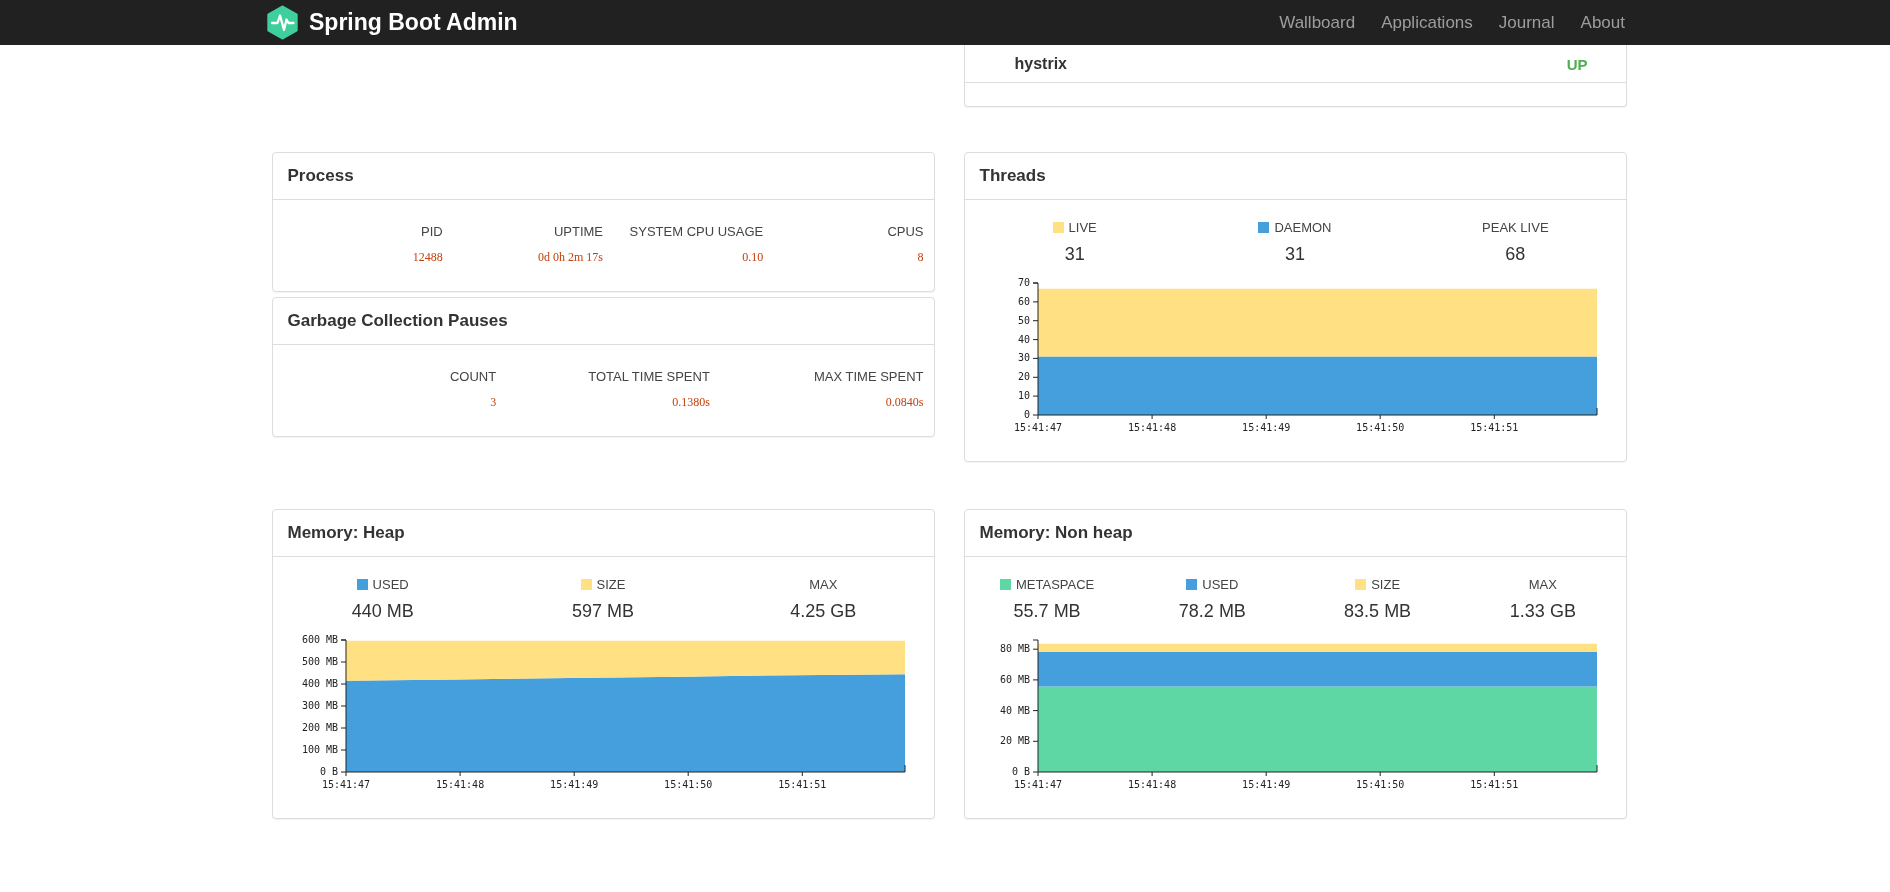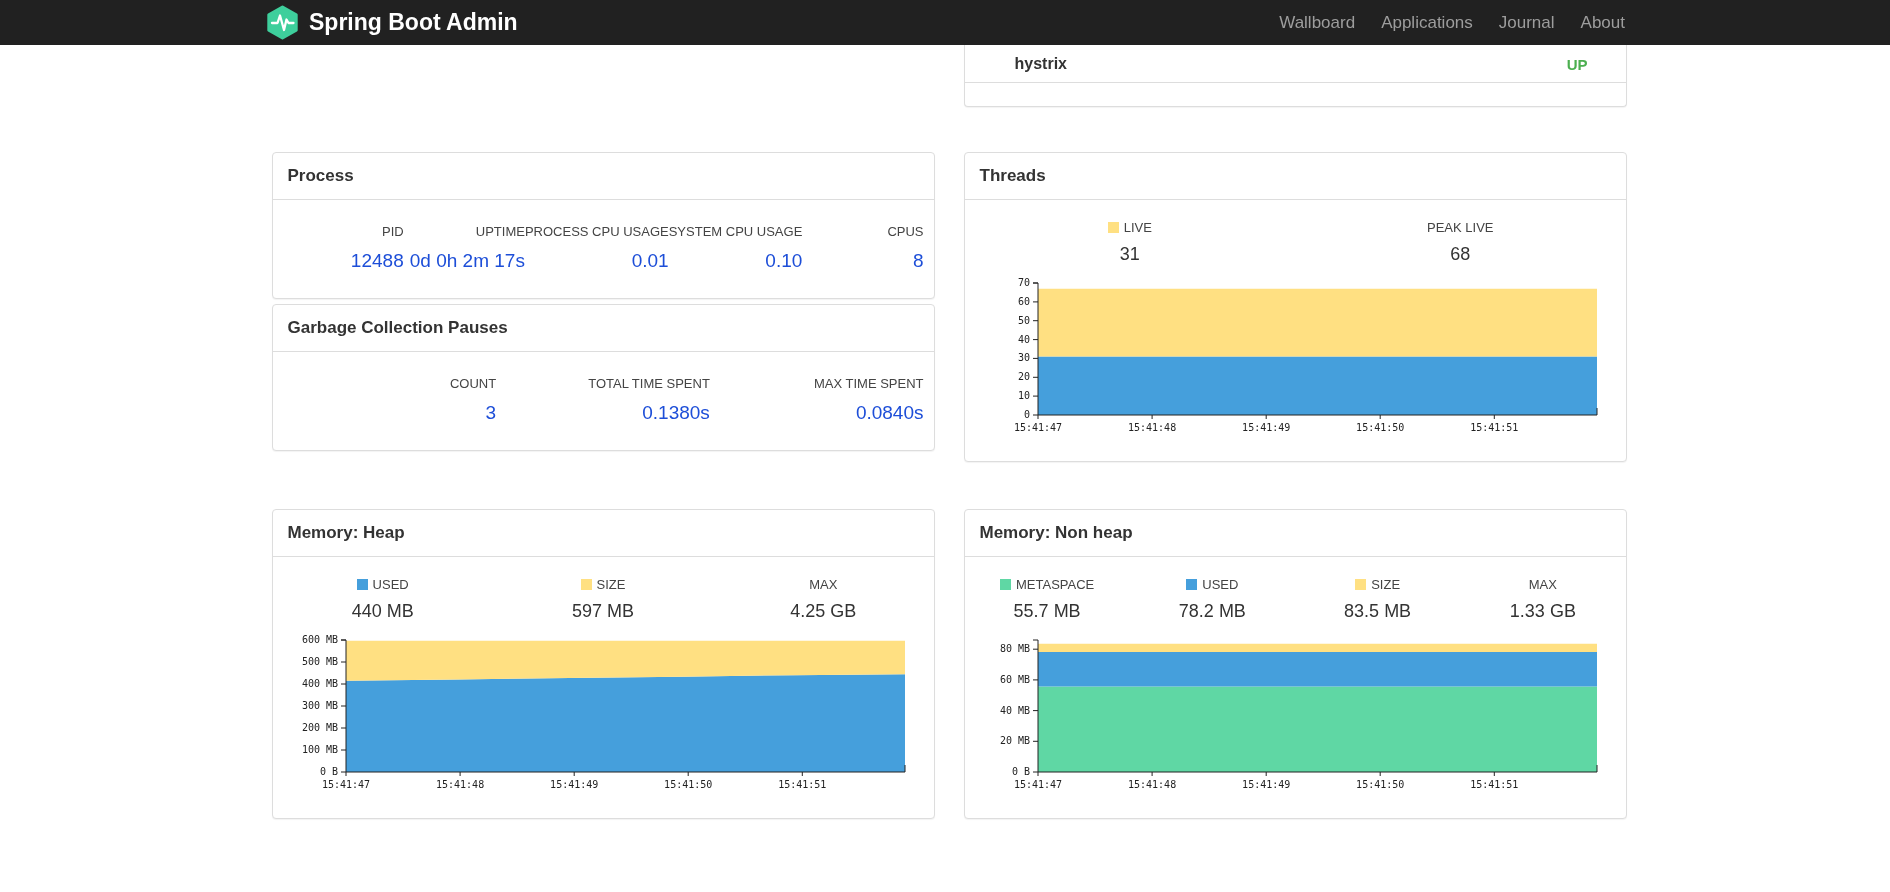--- a/index.html
+++ b/index.html
@@ -31,21 +31,21 @@
   
   .health-panel { border-top: none; border-radius: 0 0 4px 4px; }
   .health-row { display: flex; justify-content: space-between; align-items: center; padding: 10px 38px 9px 50px; border-bottom: 1px solid #ddd; }
   .health-name { font-size: 16px; font-weight: 600; color: #333; }
   .health-status { font-size: 15px; font-weight: 700; margin-left: 7px; }
   .health-spacer { height: 23px; }
   
   .stats { display: flex; text-align: right; padding: 24px 10px 26px; }
   .stat { flex: 1; }
   .stat-label { font-size: 13px; color: #444; margin-bottom: 11px; white-space: nowrap; }
-  .stat-value { font-size: 19px; color: #1d4ed8; white-space: nowrap; }
+  .stat-value { font-size: 12px; color: #c2410c; white-space: nowrap; font-family: Liberation Serif, serif; }
   
   .legend { display: flex; text-align: center; margin-top: 20px; }
   .legend-item { flex: 1; }
   .legend-label { font-size: 13px; color: #444; margin-bottom: 9px; white-space: nowrap; }
   .swatch { display: inline-block; width: 11px; height: 11px; margin-right: 5px; vertical-align: -1px; }
   .legend-value { font-size: 18px; color: #333; }
   
   .chart-wrap { padding: 8px 15px 20px; }
   .chart-wrap svg { display: block; }
   .chart-wrap svg text { font-family: "DejaVu Sans Mono", monospace; font-size: 10px; fill: #222; }
@@ -95,24 +95,20 @@
         <div class="stats">
           <div class="stat">
             <div class="stat-label">PID</div>
             <div class="stat-value">12488</div>
           </div>
           <div class="stat">
             <div class="stat-label">UPTIME</div>
             <div class="stat-value">0d 0h 2m 17s</div>
           </div>
           <div class="stat">
-            <div class="stat-label">PROCESS CPU USAGE</div>
-            <div class="stat-value">0.01</div>
-          </div>
-          <div class="stat">
             <div class="stat-label">SYSTEM CPU USAGE</div>
             <div class="stat-value">0.10</div>
           </div>
           <div class="stat">
             <div class="stat-label">CPUS</div>
             <div class="stat-value">8</div>
           </div>
         </div>
       </div>
 
@@ -134,20 +130,24 @@
         </div>
       </div>
     </div>
 
     <div class="col">
       <div class="panel">
         <div class="panel-heading">Threads</div>
         <div class="legend">
           <div class="legend-item">
             <div class="legend-label"><span class="swatch" style="background: rgb(255, 224, 130);"></span><span>LIVE</span></div>
+            <div class="legend-value">31</div>
+          </div>
+          <div class="legend-item">
+            <div class="legend-label"><span class="swatch" style="background: rgb(69, 159, 220);"></span><span>DAEMON</span></div>
             <div class="legend-value">31</div>
           </div>
           <div class="legend-item">
             <div class="legend-label"><span>PEAK LIVE</span></div>
             <div class="legend-value">68</div>
           </div>
         </div>
         <div class="chart-wrap">
           <svg width="631" height="168" viewBox="0 0 631 168">
               <polygon points="58.0,83.5 617.0,83.5 617.0,142.0 58.0,142.0" fill="#459fdc"></polygon>

